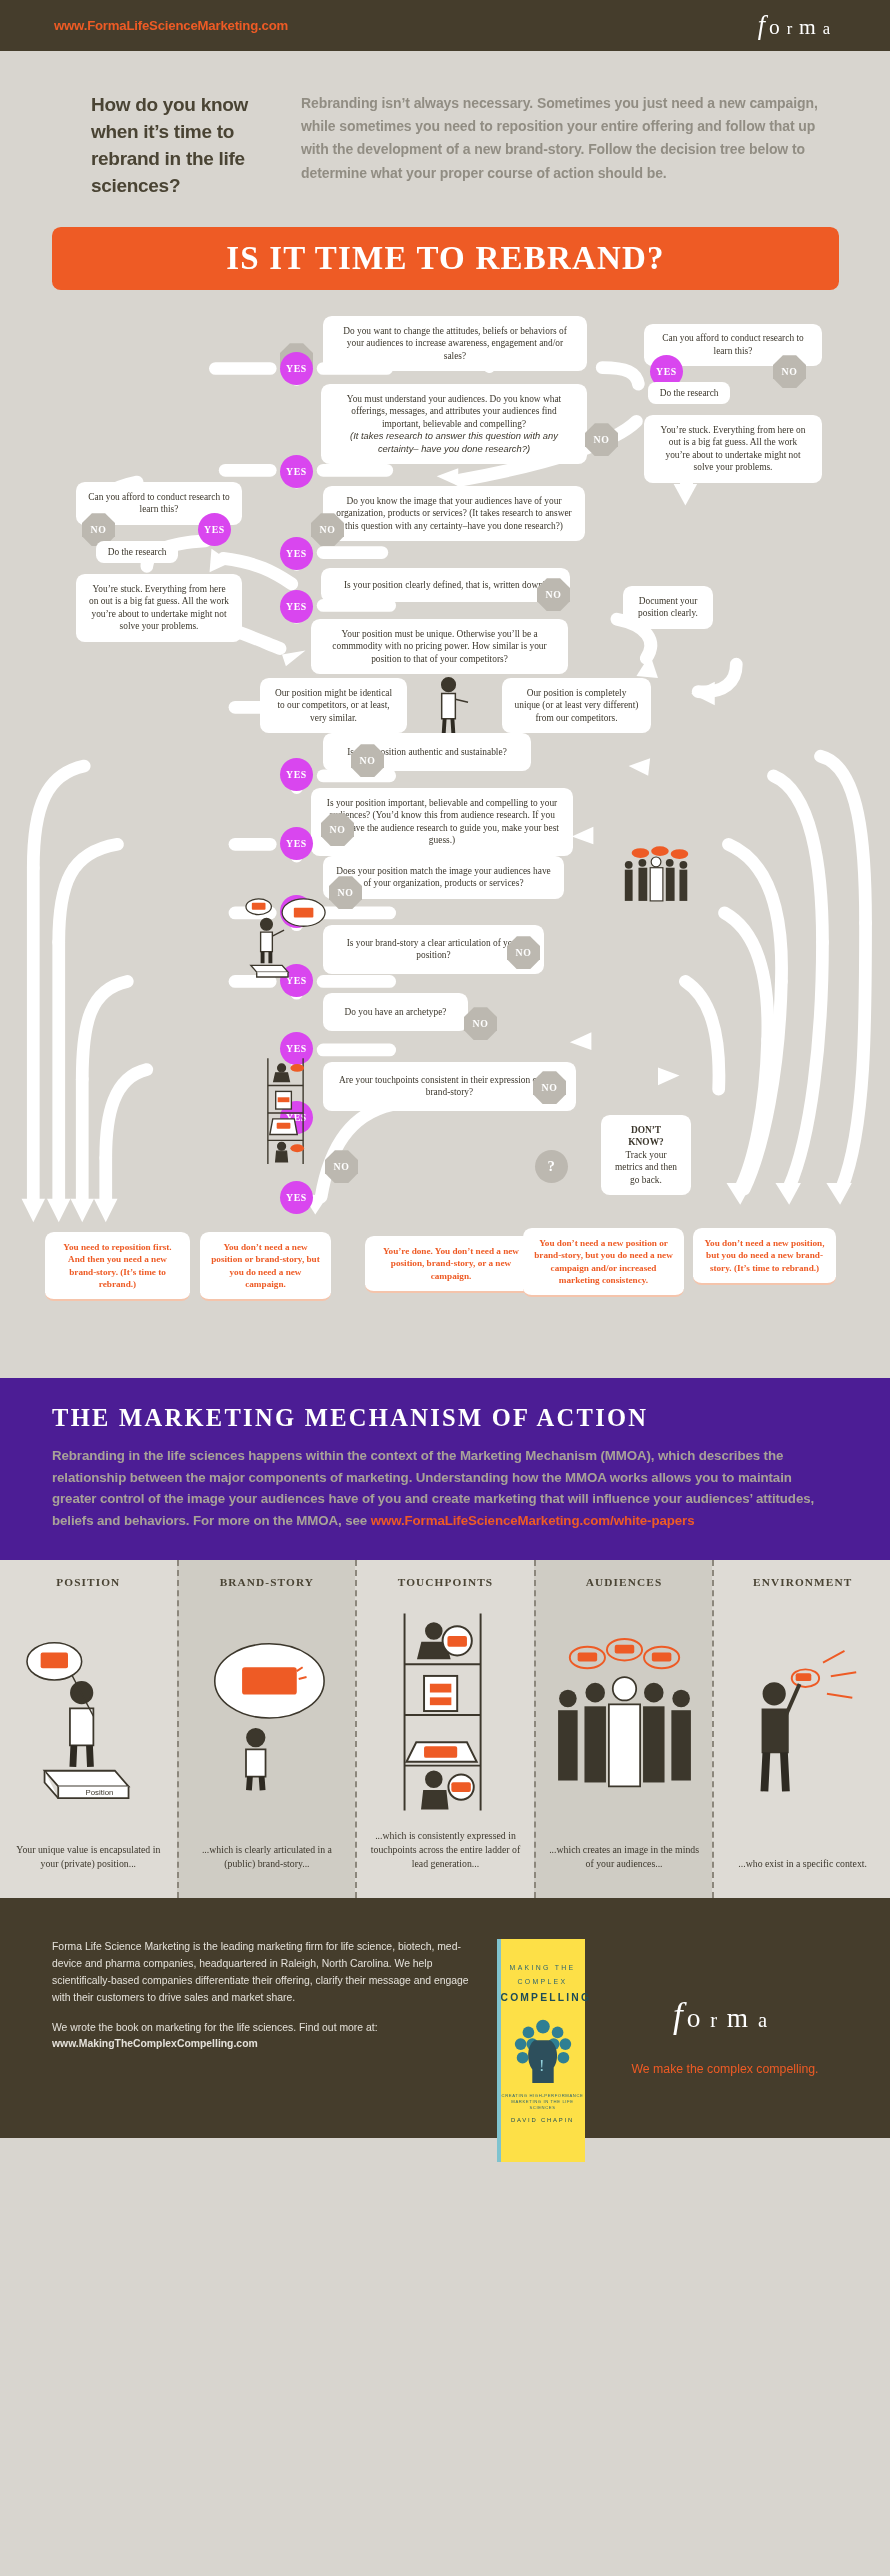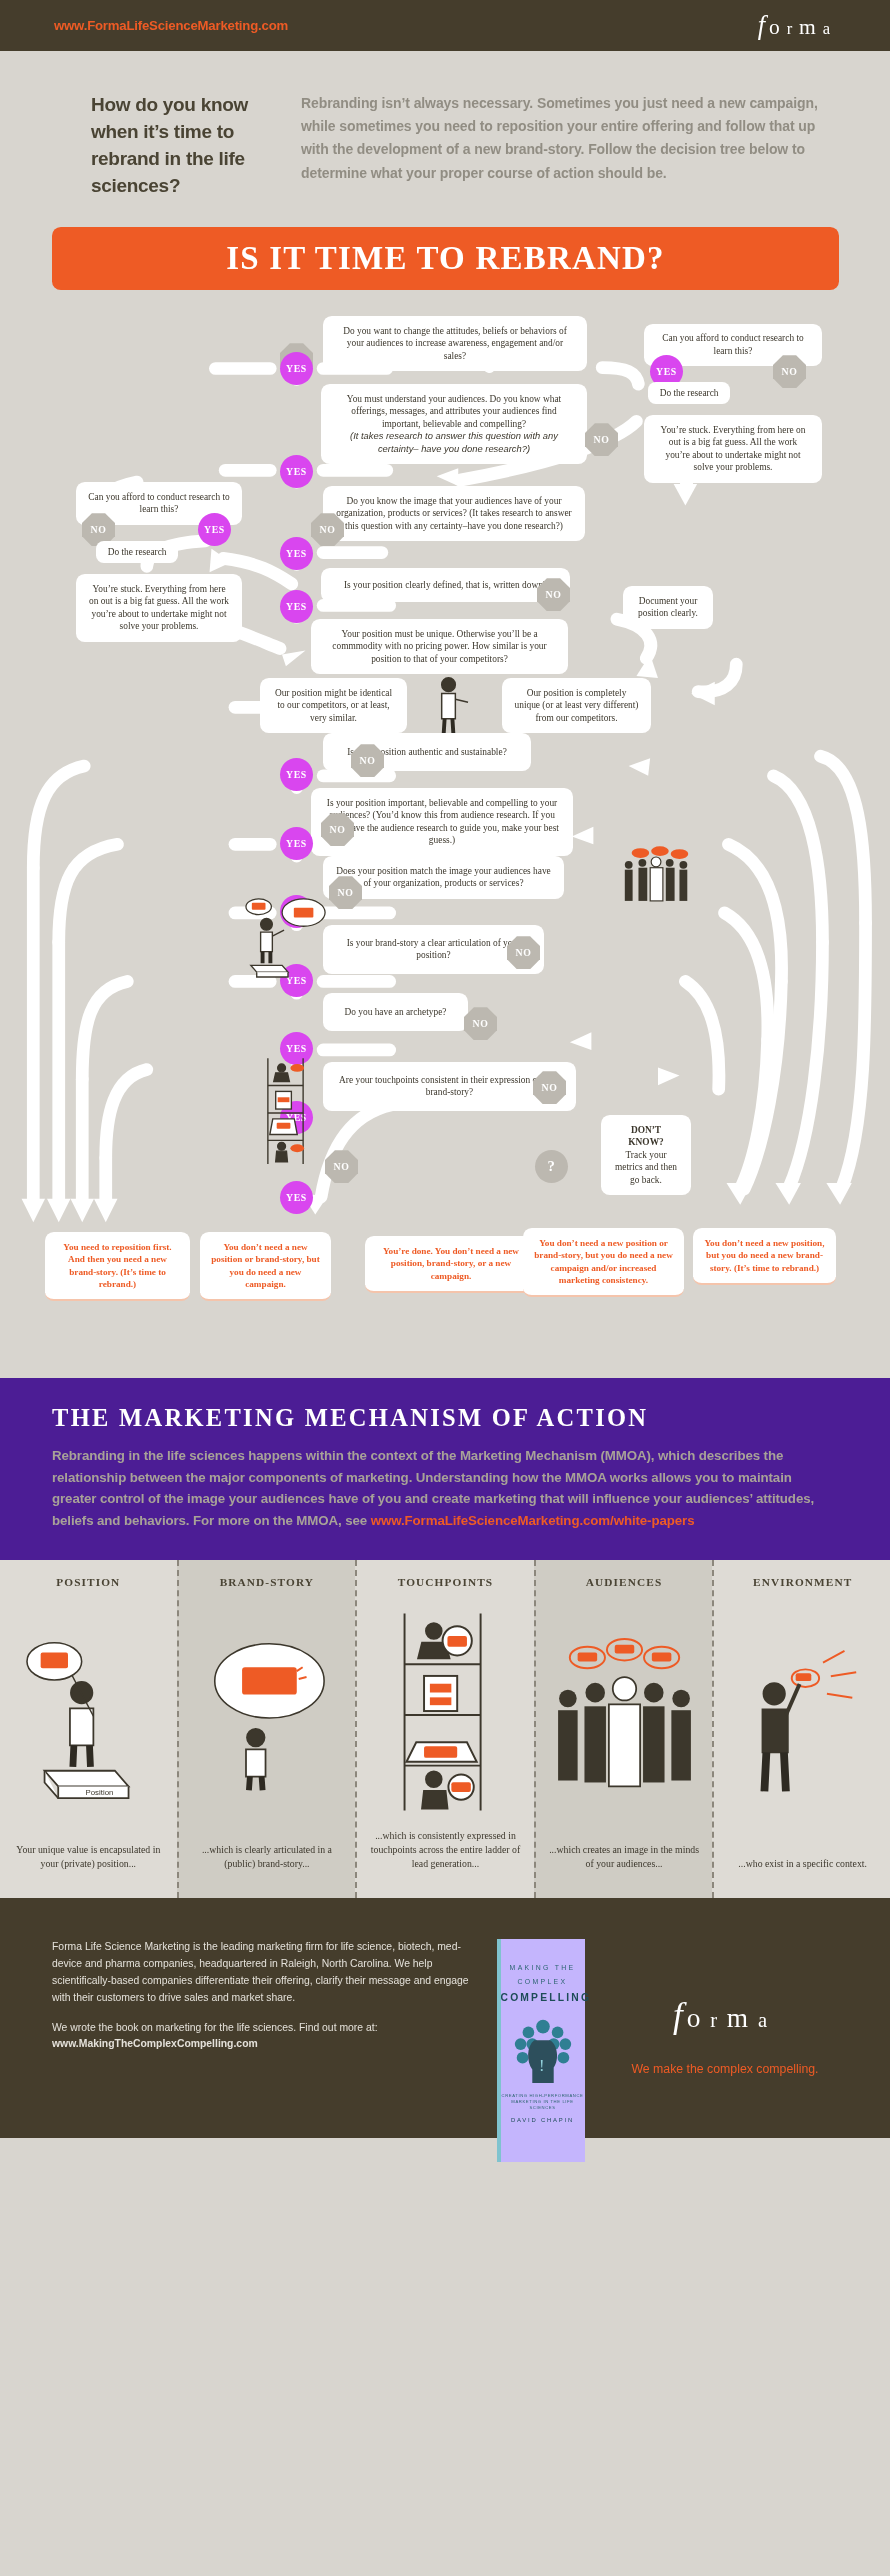--- a/index.html
+++ b/index.html
@@ -133,21 +133,21 @@
   .footer .txt { width: 421px; }
   .footer .txt p {
     color: #e4e1da; font-size: 10.4px; line-height: 1.62;
   }
   .footer .txt p.second { margin-top: 12.7px; }
   .footer .txt .bold { font-weight: bold; }
   .book {
     width: 88px; height: 225px; position: relative;
   }
   .book .cover {
-    width: 88px; height: 223px; background: #c4b5fd;
+    width: 88px; height: 223px; background: #fde047;
     padding-top: 21.5px; text-align: center;
     border-left: 4.9px solid #7fc3cf;
   }
   .book .cover .t1 {
     font-size: 6.9px; letter-spacing: 2.3px; color: #2c6470; line-height: 2.1;
     font-family: "Liberation Sans", sans-serif;
   }
   .book .cover .t2 {
     font-size: 10.3px; letter-spacing: 2.2px; color: #1d4c57; font-weight: bold;
     margin-top: 2px;

